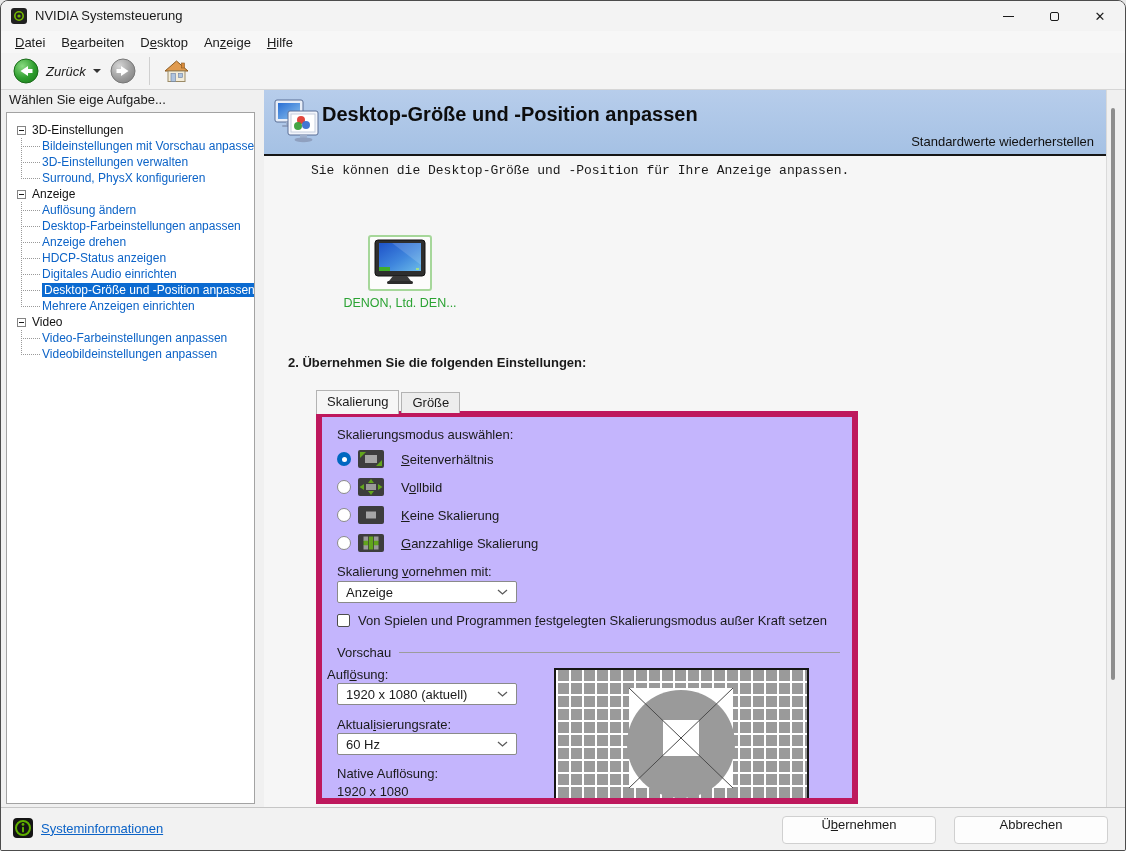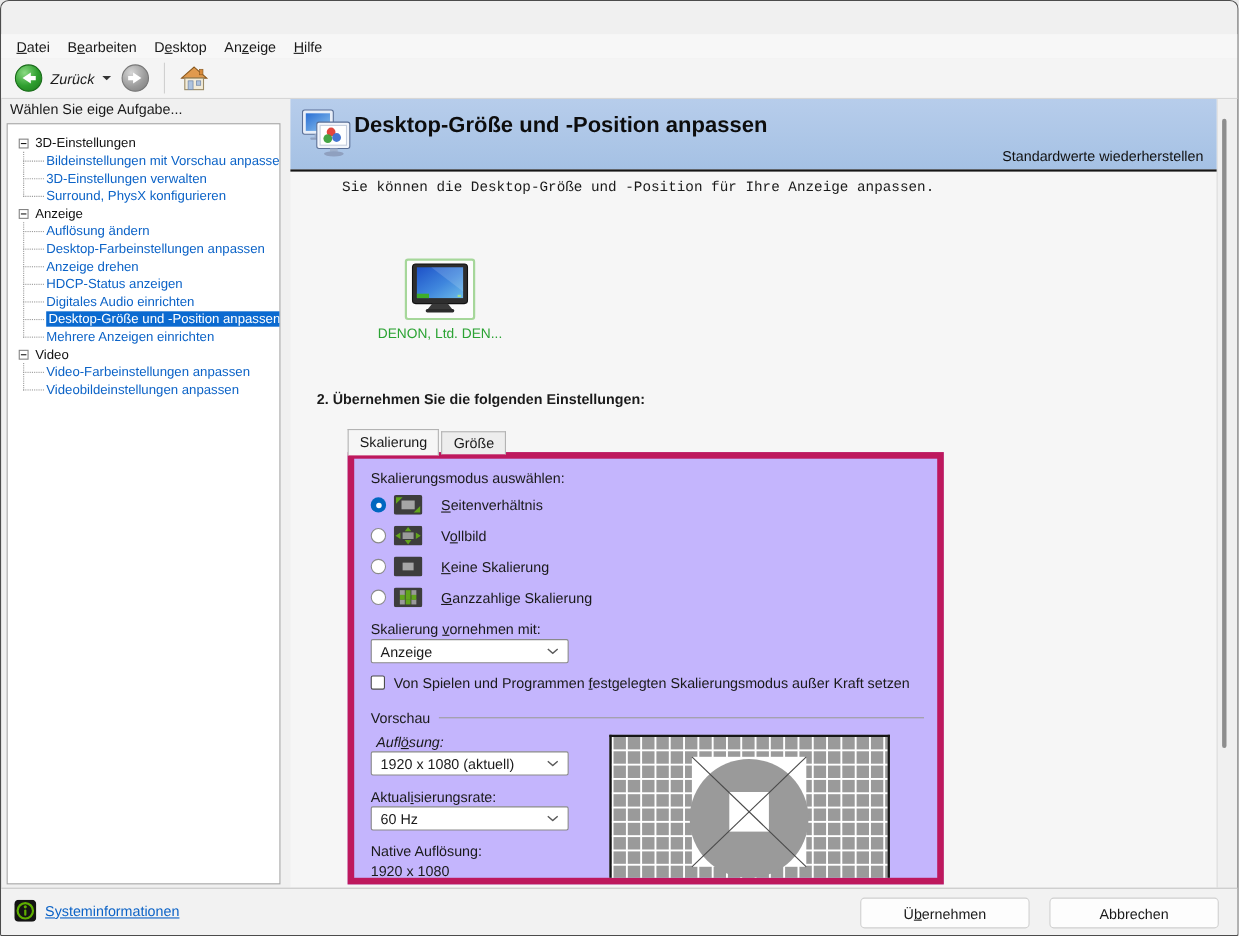--- a/index.html
+++ b/index.html
@@ -70,44 +70,65 @@
   .radio-dot{width:5px;height:5px;background:#fff;border-radius:50%;}
   .mode-icon{margin-left:7px;flex:none;display:flex;}
   .radio-label{margin-left:17px;white-space:nowrap;}
   .lbl-perform{left:15px;top:147px;}
   .select{position:absolute;height:22px;width:180px;background:#fff;border:1px solid #8a8a8a;border-radius:2px;display:flex;align-items:center;justify-content:space-between;padding:0 8px;cursor:pointer;}
   .sel-perform{left:15px;top:164px;}
   .checkbox-row{position:absolute;left:15px;top:196px;display:flex;align-items:center;cursor:pointer;white-space:nowrap;}
   .checkbox{width:13px;height:13px;border:1px solid #4d4d4d;border-radius:2px;background:#fff;margin-right:8px;flex:none;}
   .group-row{position:absolute;left:15px;top:228px;right:12px;display:flex;align-items:center;}
   .group-line{flex:1;border-top:1px solid #9c9c9c;margin-left:8px;}
-  .lbl-res{left:20px;top:250px;font-style:italic;}
+  .lbl-res{left:5px;top:250px;}
   .sel-res{left:15px;top:266px;}
   .lbl-refresh{left:15px;top:300px;}
   .sel-refresh{left:15px;top:316px;}
   .lbl-native{left:15px;top:349px;}
   .val-native{left:15px;top:367px;}
   .preview{position:absolute;left:232px;top:251px;width:255px;height:160px;border:2px solid #161616;border-bottom:none;background-color:#9a9a9a;
     background-image:linear-gradient(90deg,#fff 2px,transparent 2px),linear-gradient(0deg,#fff 2px,transparent 2px);
     background-size:13px 13px;}
   .preview svg{position:absolute;left:0;top:0;}
   
   .footer{position:absolute;left:0;top:806px;right:0;height:45px;background:#f2f2f2;border-top:1px solid #c6c6c6;}
   .sysinfo{position:absolute;left:12px;top:10px;display:flex;align-items:center;cursor:pointer;}
   .sysinfo-link{margin-left:8px;color:#0c63c7;text-decoration:underline;}
   .btn{position:absolute;top:8px;width:154px;height:28px;background:#fdfdfd;border:1px solid #d0d0d0;border-radius:4px;
-    display:flex;align-items:center;justify-content:center;cursor:pointer;font-size:13px;font-family:inherit;}
+    display:flex;justify-content:center;cursor:pointer;font-size:13px;font-family:inherit;}
   .btn-apply{left:781px;}
   .btn-cancel{left:953px;}
 </style>
 </head>
 <body>
 
 <div class="window">
 
+  <div class="titlebar">
+    <span class="app-icon">
+      <svg width="16" height="16" viewBox="0 0 16 16">
+          <rect width="16" height="16" rx="3" fill="#202020"></rect>
+          <circle cx="8" cy="8" r="4.2" stroke="#76b900" stroke-width="1.6" fill="none"></circle>
+          <circle cx="8" cy="8" r="1.6" fill="#76b900"></circle>
+        </svg>
+    </span>
+    <span class="title-text">NVIDIA Systemsteuerung</span>
+    <div class="win-controls">
+      <div class="win-btn">
+          <span class="glyph-min"></span>
+        </div>
+      <div class="win-btn">
+          <span class="glyph-max"></span>
+        </div>
+      <div class="win-btn">
+          <span class="glyph-close">✕</span>
+        </div>
+    </div>
+  </div>
 
   <div class="menubar">
     <div class="menu-item"><span></span><span class="mn">D</span><span>atei</span></div>
     <div class="menu-item"><span>B</span><span class="mn">e</span><span>arbeiten</span></div>
     <div class="menu-item"><span>D</span><span class="mn">e</span><span>sktop</span></div>
     <div class="menu-item"><span>An</span><span class="mn">z</span><span>eige</span></div>
     <div class="menu-item"><span></span><span class="mn">H</span><span>ilfe</span></div>
   </div>
 
   <div class="toolbar">

